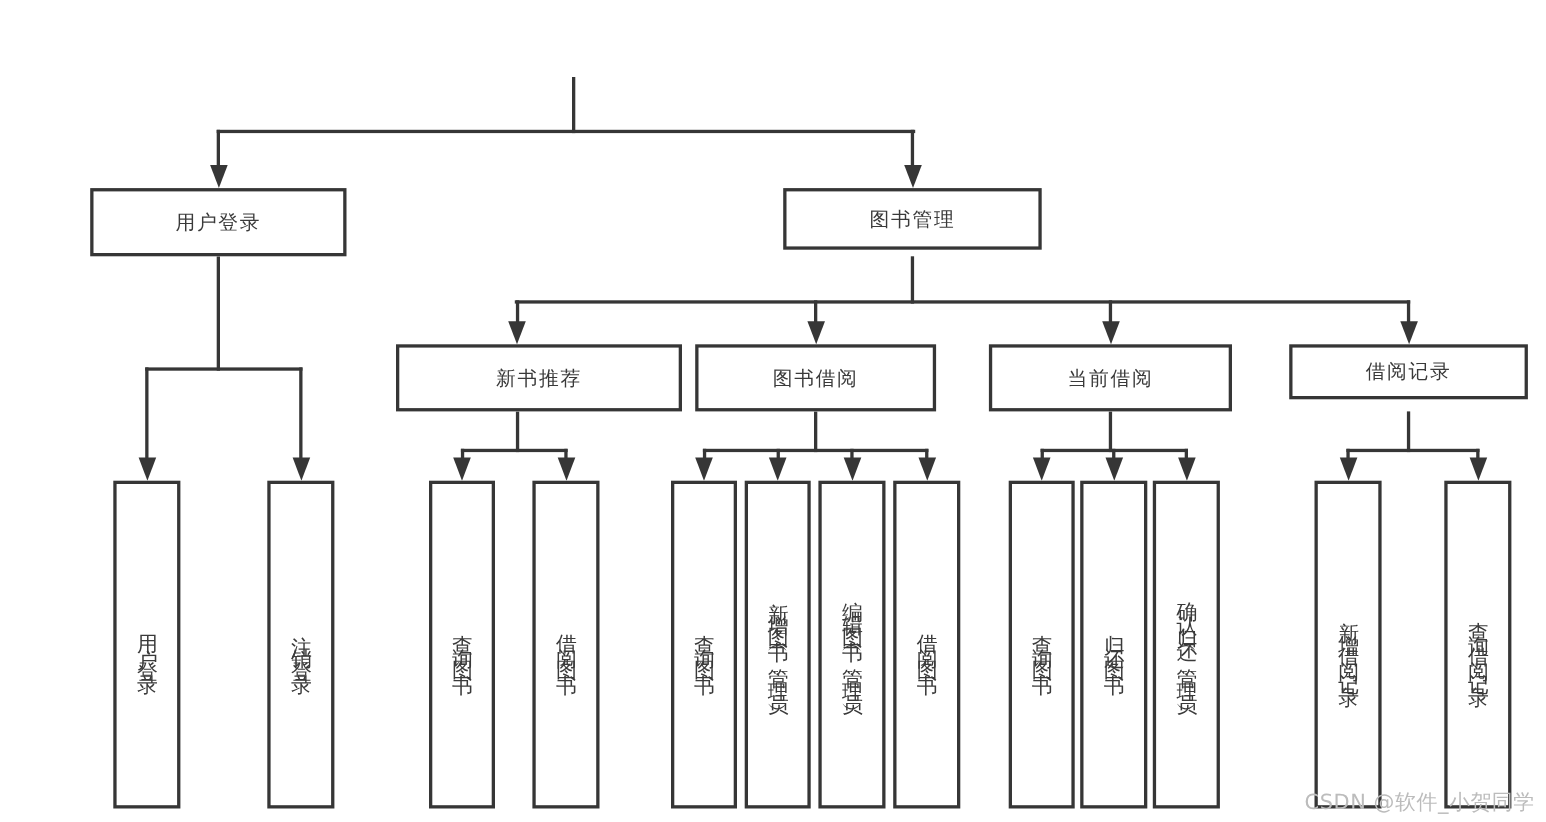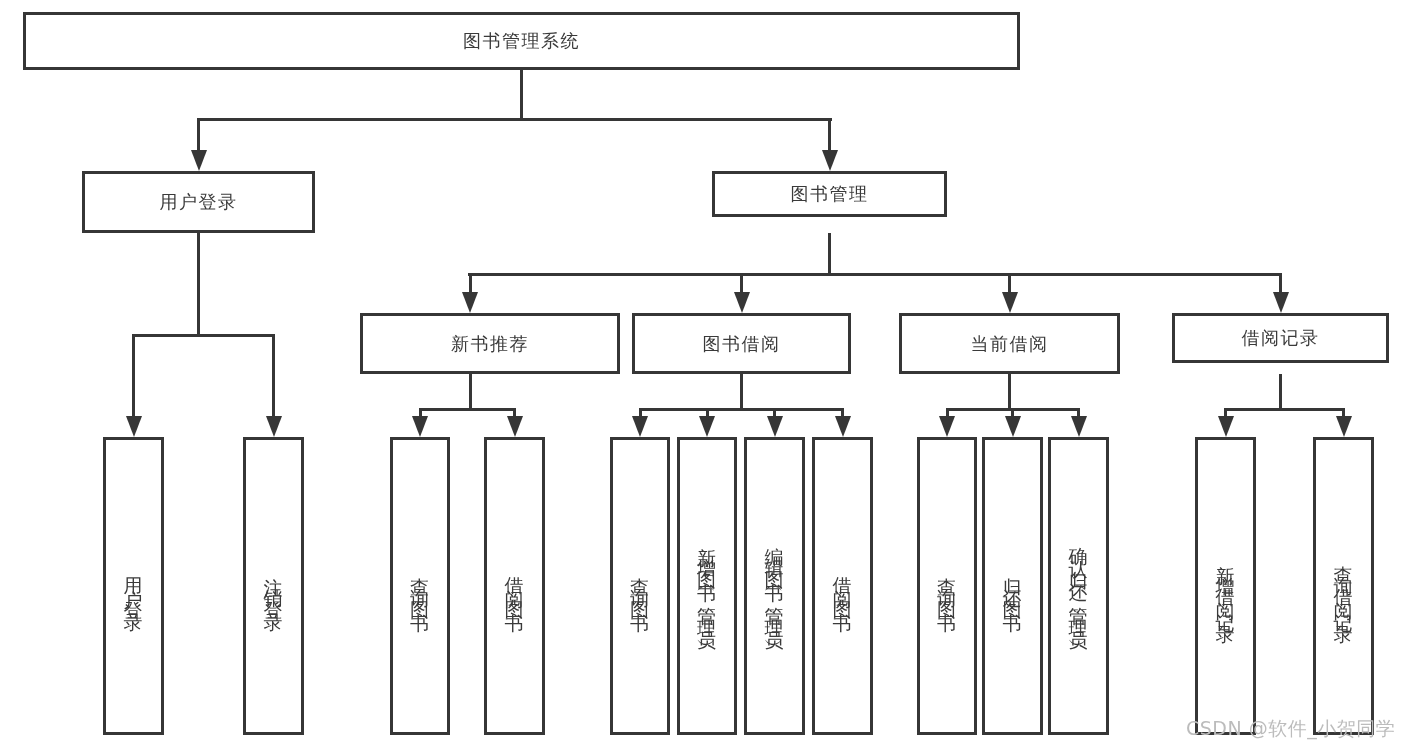--- a/index.html
+++ b/index.html
@@ -125,29 +125,26 @@
 
   <div>
     <div class="vline" style="left:1279px;top:374px;height:37px"></div>
     <div class="hline" style="left:1224px;top:408px;width:121px"></div>
     <div class="vline" style="left:1224px;top:408px;height:10px"></div>
     <div class="arrow" style="left:1217.5px;top:416px"></div>
     <div class="vline" style="left:1342px;top:408px;height:10px"></div>
     <div class="arrow" style="left:1335.5px;top:416px"></div>
   </div>
 
-  <div class="box h" style="left:23px;top:12px;width:997px;height:58px">
-    <span>图书管理系统</span>
-  </div>
 
   <div class="box h" style="left:82px;top:171px;width:233px;height:62px">
     <span>用户登录</span>
   </div>
 
-  <div class="box h" style="left:712px;top:171px;width:235px;height:46px">
+  <div class="box h" style="left:712px;top:171px;width:235px;height:56px">
     <span>图书管理</span>
   </div>
 
   <div class="box h" style="left:360px;top:313px;width:260px;height:61px">
     <span>新书推荐</span>
   </div>
 
   <div class="box h" style="left:899px;top:313px;width:221px;height:61px">
     <span>当前借阅</span>
   </div>

